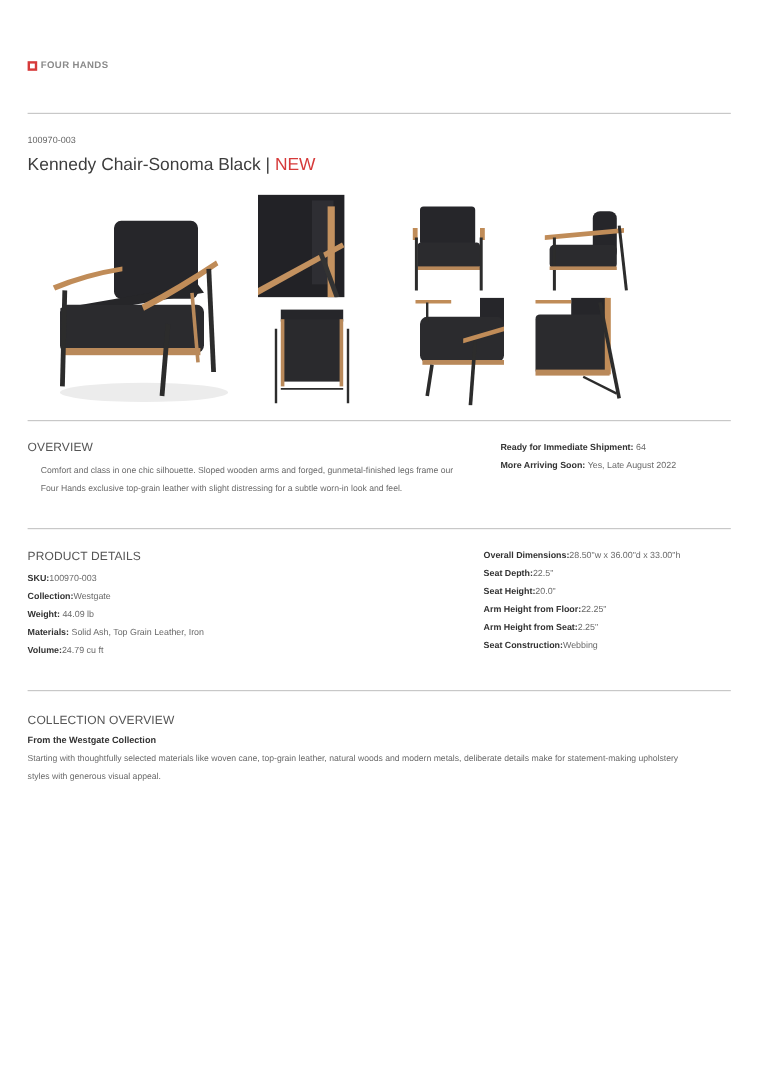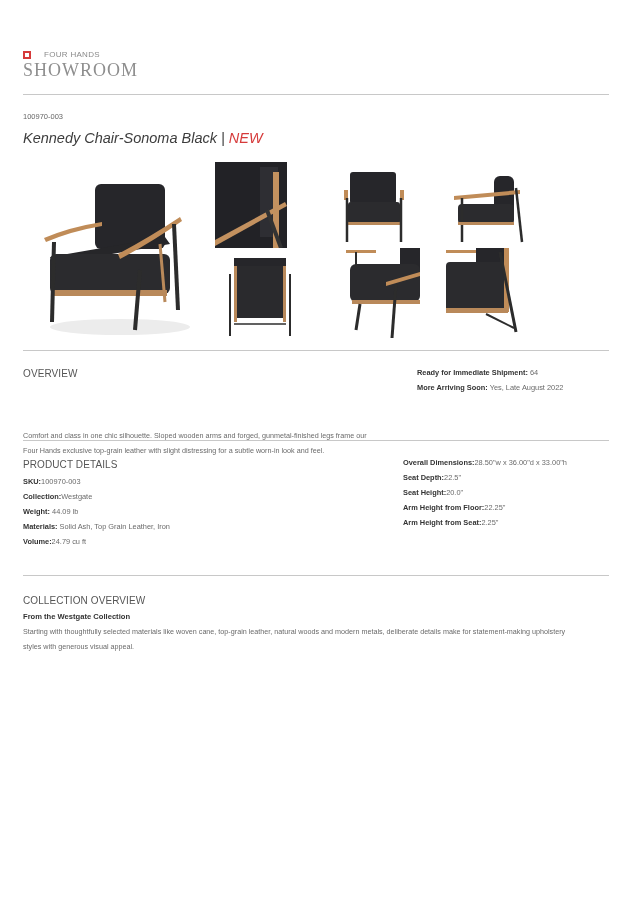--- a/index.html
+++ b/index.html
@@ -1,50 +1,49 @@
 <!DOCTYPE html>
 <html><head>
 <meta charset="utf-8">
 <style>
   * { box-sizing: border-box; margin: 0; padding: 0; }
   html, body { width: 632px; height: 899px; background: #ffffff; overflow: hidden; }
   body { font-family: "Liberation Sans", sans-serif; color: #444; position: relative; }
 
   .logo { position: absolute; left: 23px; top: 50px; }
-  .logo-top { display: flex; align-items: flex-end; gap: 13px; }
+  .logo-top { display: flex; align-items: flex-end; gap: 3px; font-weight: bold; }
   .logo-square { width: 8px; height: 8px; background: #d63a3a; position: relative; }
   .logo-square::after { content: ""; position: absolute; left: 2px; top: 2px; width: 4px; height: 4px; background: #fff; }
   .logo-brand { font-size: 8px; color: #8a8a8a; letter-spacing: 0.3px; font-family: "Liberation Sans", sans-serif; }
   .logo-showroom { font-family: "Liberation Serif", serif; font-size: 18px; color: #8e8e8e; letter-spacing: 1px; margin-top: 1px; }
 
   .rule { position: absolute; left: 23px; width: 586px; height: 1px; background: #c8c8c8; }
 
   .sku-top { position: absolute; left: 23px; top: 112px; font-size: 7.5px; color: #666; }
-  .title { position: absolute; left: 23px; top: 130px; font-size: 14.5px; color: #3d3d3d; font-style: italic; }
+  .title { position: absolute; left: 23px; top: 130px; font-size: 14.5px; color: #3d3d3d; }
   .title .new { color: #d63a3a; }
 
   .img { position: absolute; background: #fff; overflow: hidden; }
   .img svg { width: 100%; height: 100%; display: block; }
 
   .section-h { position: absolute; font-size: 10px; color: #555; letter-spacing: 0.1px; }
   .body-text { position: absolute; font-size: 7.2px; line-height: 15px; color: #6a6a6a; }
   .kv { position: absolute; font-size: 7.4px; line-height: 15px; color: #6a6a6a; }
   .kv .row { white-space: nowrap; }
   .kv b { color: #333; font-weight: bold; }
   .coll-sub { position: absolute; left: 23px; top: 612px; font-size: 7.6px; font-weight: bold; color: #333; }
 </style>
 </head>
 <body>
 
 <div class="logo">
   <div class="logo-top">
     <span class="logo-square"></span>
     <span class="logo-brand">FOUR HANDS</span>
   </div>
-  <div class="logo-showroom">SHOWROOM</div>
 </div>
 
 <div class="rule" style="top:94px;"></div>
 
 <div class="sku-top">100970-003</div>
 <div class="title">
   <span>Kennedy Chair-Sonoma Black</span><span> | </span><span class="new">NEW</span>
 </div>
 
 <div class="img" style="left:30px; top:162px; width:170px; height:180px;">
@@ -125,21 +124,21 @@
     <rect x="58" y="0" width="5" height="64" fill="#c08c58"></rect>
     <rect x="0" y="60" width="62" height="5" fill="#b9895a"></rect>
     <line x1="54" y1="4" x2="70" y2="84" stroke="#2c2c2c" stroke-width="3"></line>
     <line x1="40" y1="66" x2="68" y2="80" stroke="#2c2c2c" stroke-width="2"></line>
   </svg>
 </div>
 
 <div class="rule" style="top:350px;"></div>
 
 <div class="section-h" style="left:23px; top:368px;">OVERVIEW</div>
-<div class="body-text" style="left:23px; top:384px; width:355px;margin-top:44px;">Comfort and class in one chic silhouette. Sloped wooden arms and forged, gunmetal-finished legs frame our Four Hands exclusive top-grain leather with slight distressing for a subtle worn-in look and feel.</div>
+<div class="body-text" style="left:34px; top:384px; width:355px;">Comfort and class in one chic silhouette. Sloped wooden arms and forged, gunmetal-finished legs frame our Four Hands exclusive top-grain leather with slight distressing for a subtle worn-in look and feel.</div>
 
 <div class="kv" style="left:417px; top:365px;">
   <div class="row"><b>Ready for Immediate Shipment:</b> <span>64</span></div>
   <div class="row"><b>More Arriving Soon:</b> <span>Yes, Late August 2022</span></div>
 </div>
 
 <div class="rule" style="top:440px;"></div>
 
 <div class="section-h" style="left:23px; top:459px;">PRODUCT DETAILS</div>
 <div class="kv" style="left:23px; top:474px;">
@@ -149,19 +148,20 @@
   <div class="row"><b>Materials:</b> <span>Solid Ash, Top Grain Leather, Iron</span></div>
   <div class="row"><b>Volume:</b><span>24.79 cu ft</span></div>
 </div>
 
 <div class="kv" style="left:403px; top:455px;">
   <div class="row"><b>Overall Dimensions:</b><span>28.50"w x 36.00"d x 33.00"h</span></div>
   <div class="row"><b>Seat Depth:</b><span>22.5"</span></div>
   <div class="row"><b>Seat Height:</b><span>20.0"</span></div>
   <div class="row"><b>Arm Height from Floor:</b><span>22.25"</span></div>
   <div class="row"><b>Arm Height from Seat:</b><span>2.25"</span></div>
+  <div class="row"><b>Seat Construction:</b><span>Webbing</span></div>
 </div>
 
 <div class="rule" style="top:575px;"></div>
 
 <div class="section-h" style="left:23px; top:595px;">COLLECTION OVERVIEW</div>
 <div class="coll-sub">From the Westgate Collection</div>
 <div class="body-text" style="left:23px; top:624px; width:560px;">Starting with thoughtfully selected materials like woven cane, top-grain leather, natural woods and modern metals, deliberate details make for statement-making upholstery styles with generous visual appeal.</div>
 
 </body></html>

